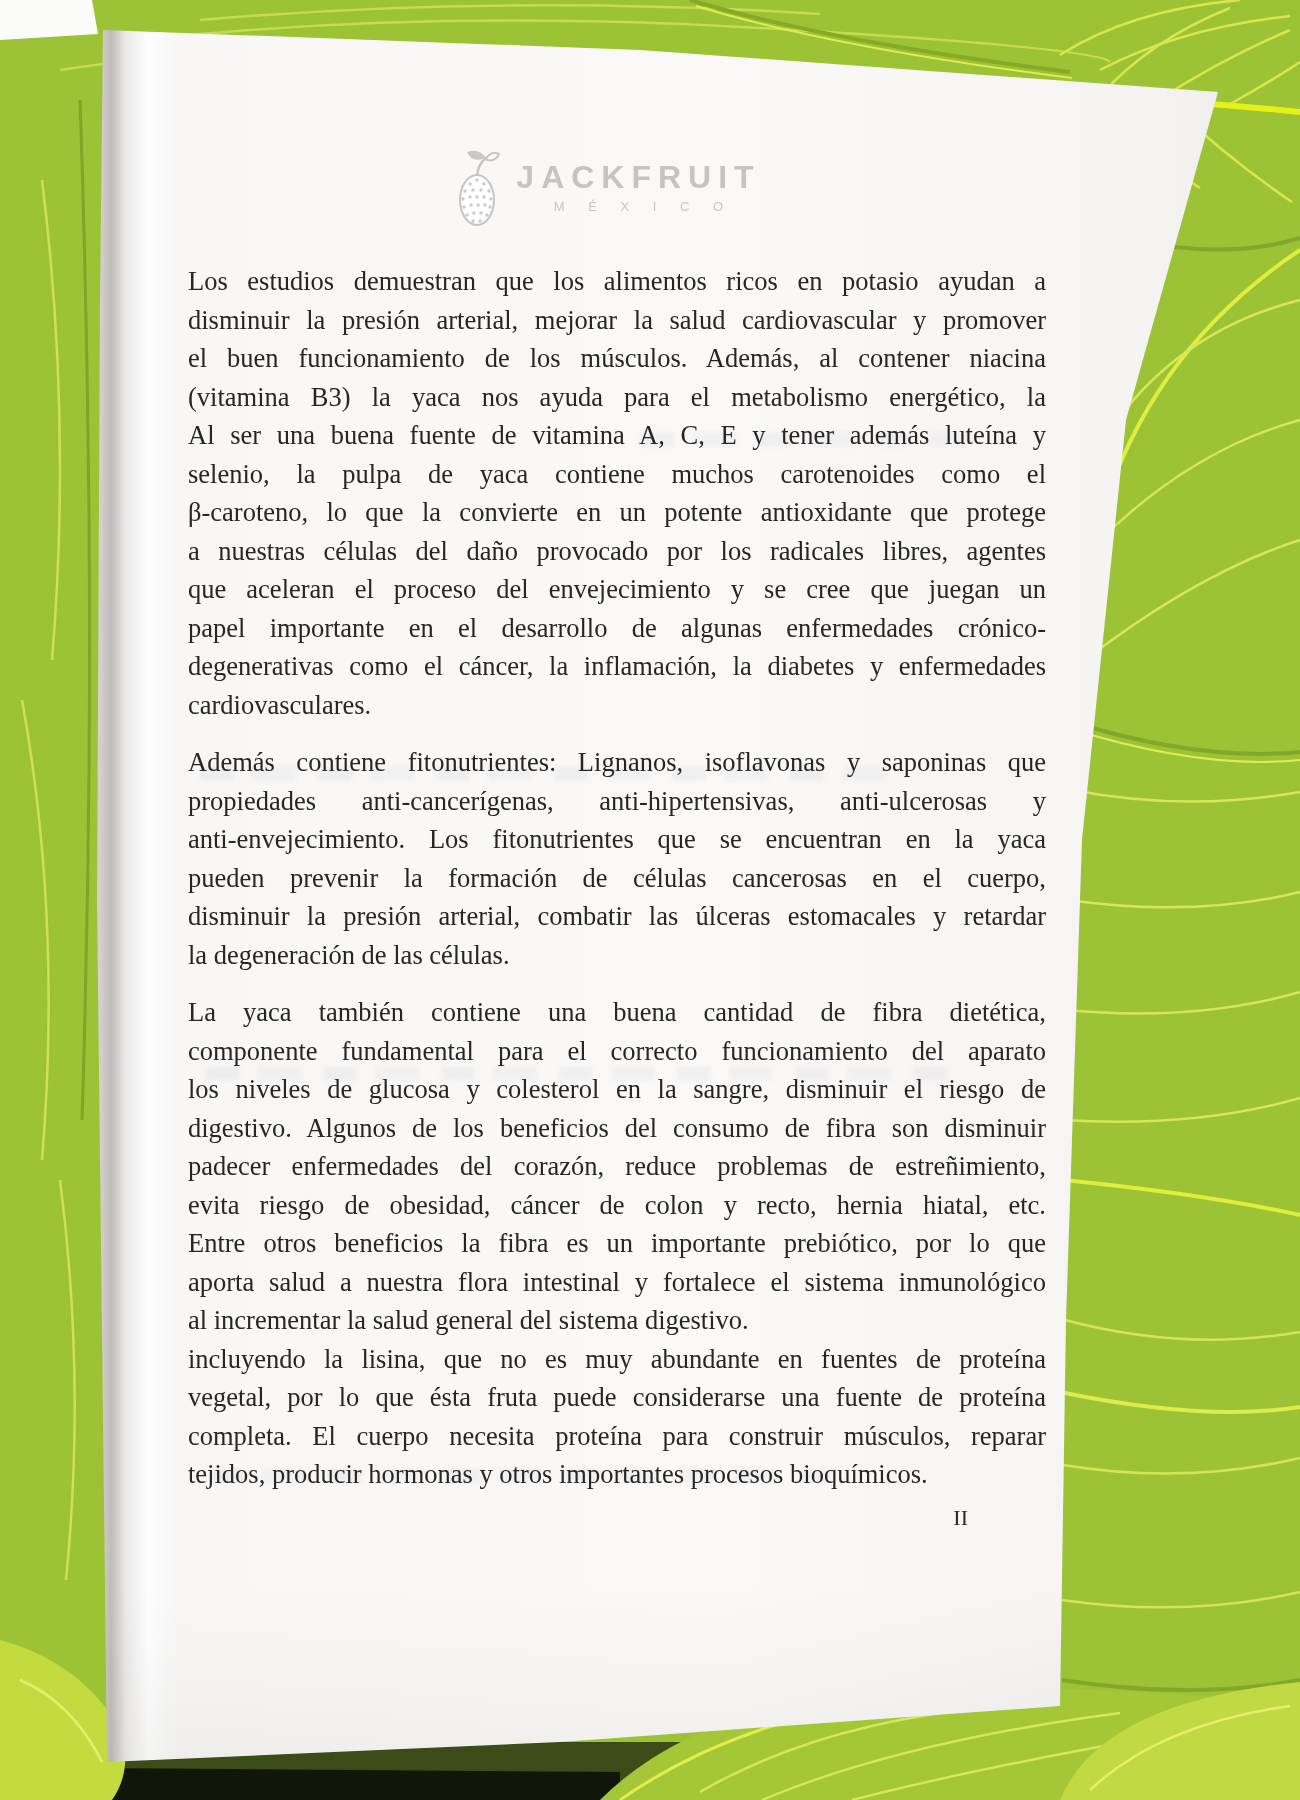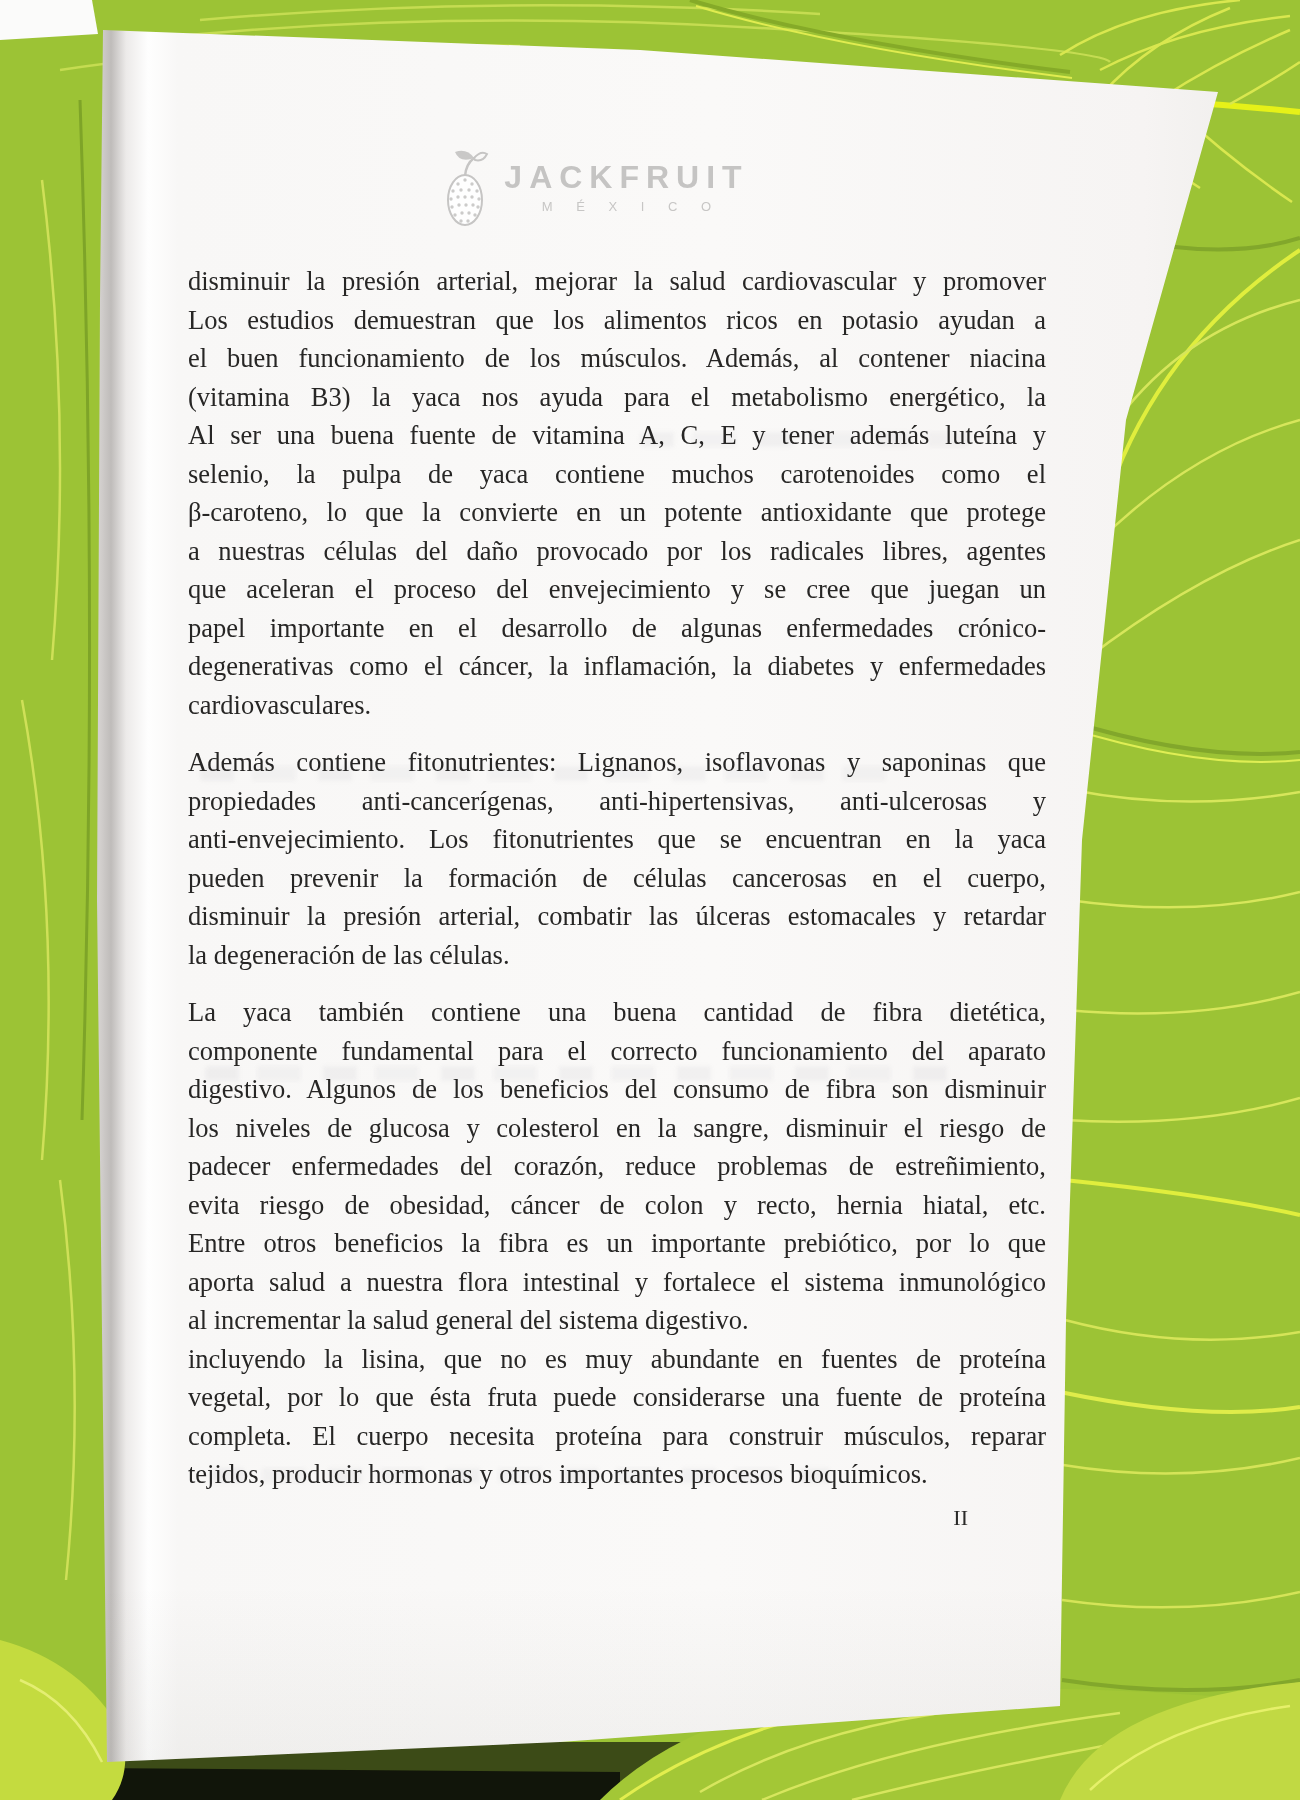--- a/index.html
+++ b/index.html
@@ -12,21 +12,21 @@
   
   #page{
     position:absolute;inset:0;
     clip-path:polygon(103px 30px,640px 50px,1218px 92px,1126px 420px,1082px 840px,1066px 1320px,1060px 1706px,560px 1742px,107px 1762px,97px 900px,100px 300px);
     background:
       linear-gradient(180deg, rgba(0,0,0,0) 88%, rgba(60,60,45,.06) 100%),
       linear-gradient(90deg,#d3d0ce 100px,#bfbcba 111px,#eceae9 126px,#fefefe 148px,#f8f7f6 178px,#faf9f8 55%,#f6f4f3 88%,#eeecea 99%);
   }
   
   #logo{
-    position:absolute;left:188px;top:146px;width:858px;
+    position:absolute;left:200px;top:146px;width:858px;
     display:flex;justify-content:center;align-items:center;gap:15px;
     transform:translateX(-22px);opacity:.92;
   }
   #logo .ltxt{display:flex;flex-direction:column;align-items:center;}
   #logo .title{
     font-family:"Liberation Sans","DejaVu Sans",sans-serif;
     font-weight:bold;font-size:32px;letter-spacing:7px;color:#c1c0bf;line-height:1;
   }
   #logo .subtitle{
     font-family:"Liberation Sans","DejaVu Sans",sans-serif;
@@ -172,22 +172,22 @@
   </div>
 
   <div class="ghost" style="left:640px;top:432px;width:330px;"></div>
   <div class="ghost" style="left:200px;top:766px;width:700px;"></div>
   <div class="ghost" style="left:205px;top:1066px;width:760px;"></div>
   <div class="ghost" style="left:210px;top:1468px;width:620px;"></div>
 
   <div id="textblock">
 
     <div class="para">
+        <div class="line">Los estudios demuestran que los alimentos ricos en potasio ayudan a</div>
         <div class="line">disminuir la presión arterial, mejorar la salud cardiovascular y promover</div>
-        <div class="line">Los estudios demuestran que los alimentos ricos en potasio ayudan a</div>
         <div class="line">el buen funcionamiento de los músculos. Además, al contener niacina</div>
         <div class="line">(vitamina B3) la yaca nos ayuda para el metabolismo energético, la</div>
       </div>
       <div class="para">
         <div class="line">Al ser una buena fuente de vitamina A, C, E y tener además luteína y</div>
         <div class="line">selenio, la pulpa de yaca contiene muchos carotenoides como el</div>
         <div class="line">β-caroteno, lo que la convierte en un potente antioxidante que protege</div>
         <div class="line">a nuestras células del daño provocado por los radicales libres, agentes</div>
         <div class="line">que aceleran el proceso del envejecimiento y se cree que juegan un</div>
         <div class="line">papel importante en el desarrollo de algunas enfermedades crónico-</div>
@@ -198,22 +198,22 @@
         <div class="line">Además contiene fitonutrientes: Lignanos, isoflavonas y saponinas que</div>
         <div class="line">propiedades anti-cancerígenas, anti-hipertensivas, anti-ulcerosas y</div>
         <div class="line">anti-envejecimiento. Los fitonutrientes que se encuentran en la yaca</div>
         <div class="line">pueden prevenir la formación de células cancerosas en el cuerpo,</div>
         <div class="line">disminuir la presión arterial, combatir las úlceras estomacales y retardar</div>
         <div class="line last">la degeneración de las células.</div>
       </div>
       <div class="para spaced">
         <div class="line">La yaca también contiene una buena cantidad de fibra dietética,</div>
         <div class="line">componente fundamental para el correcto funcionamiento del aparato</div>
+        <div class="line">los niveles de glucosa y colesterol en la sangre, disminuir el riesgo de</div>
         <div class="line">digestivo. Algunos de los beneficios del consumo de fibra son disminuir</div>
-        <div class="line">los niveles de glucosa y colesterol en la sangre, disminuir el riesgo de</div>
         <div class="line">padecer enfermedades del corazón, reduce problemas de estreñimiento,</div>
         <div class="line">evita riesgo de obesidad, cáncer de colon y recto, hernia hiatal, etc.</div>
         <div class="line">Entre otros beneficios la fibra es un importante prebiótico, por lo que</div>
         <div class="line">aporta salud a nuestra flora intestinal y fortalece el sistema inmunológico</div>
         <div class="line last">al incrementar la salud general del sistema digestivo.</div>
       </div>
       <div class="para">
         <div class="line">incluyendo la lisina, que no es muy abundante en fuentes de proteína</div>
         <div class="line">vegetal, por lo que ésta fruta puede considerarse una fuente de proteína</div>
         <div class="line">completa. El cuerpo necesita proteína para construir músculos, reparar</div>

